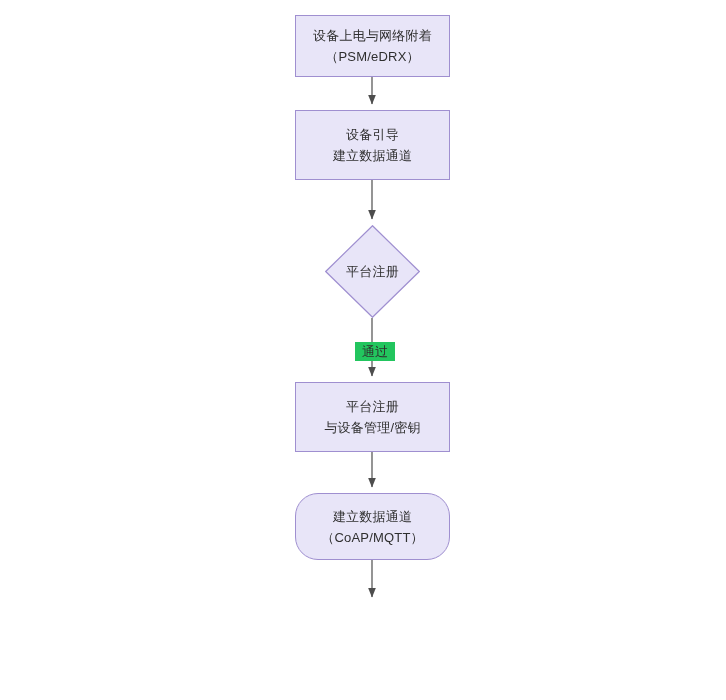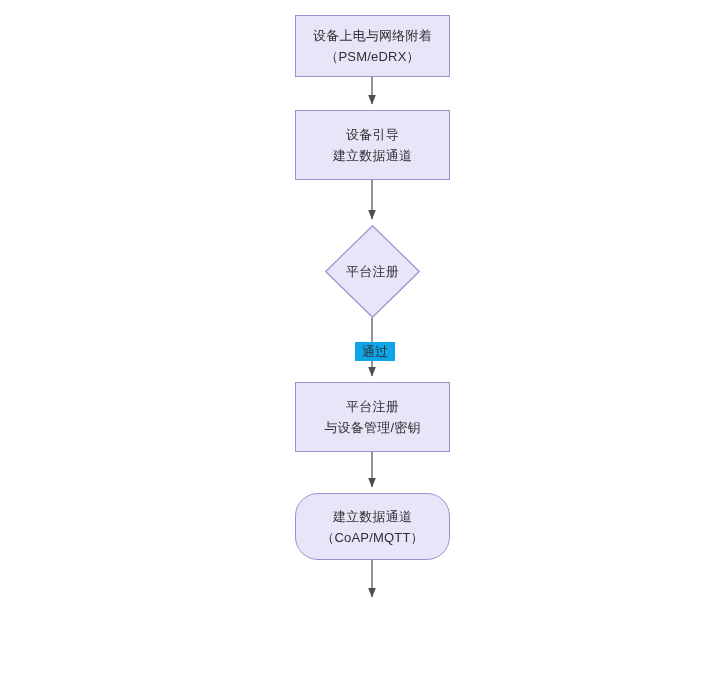--- a/index.html
+++ b/index.html
@@ -60,21 +60,21 @@
     top: 0;
     width: 100%;
     height: 100%;
   }
   .node-decision .node-label {
     position: relative;
     z-index: 2;
   }
   .edge-label {
     position: absolute;
-    background: #0ea5e9;
+    background: #22c55e;
     color: #2f2f2f;
     font-size: 13px;
     line-height: 17px;
     padding: 1px 3px;
     white-space: nowrap;
     text-align: center;
   }
 </style>
 </head>
 <body>

